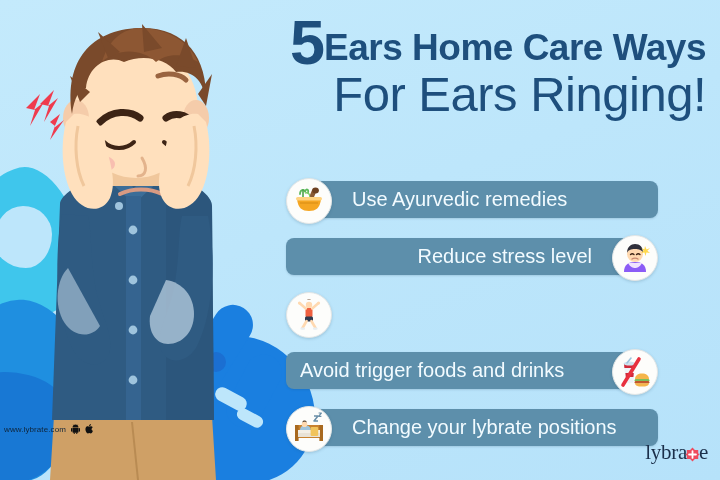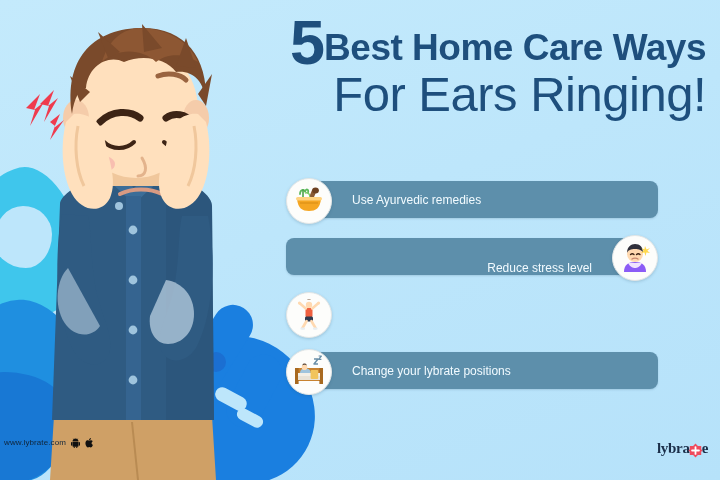--- a/index.html
+++ b/index.html
@@ -97,58 +97,58 @@
     margin-top:-4px;white-space:nowrap;
   }
 
   
   #list{position:absolute;left:286px;top:178px;width:372px;}
   .row{position:relative;height:43px;margin-bottom:14px;}
   .bar{
     position:absolute;top:3px;height:37px;
     background:#5d8fab;border-radius:8px;
     display:flex;align-items:center;
-    color:#f2fbff;font-size:12px;
+    color:#f2fbff;font-size:20px;
     box-shadow:0 1px 2px rgba(40,80,110,.18);
   }
   .bar span{display:block;width:100%;}
   .row.left .bar{left:24px;right:0;padding:0 14px 0 42px;}
   .row.left .bar span{text-align:left;}
-  .row.right .bar{left:0;right:24px;padding:0 42px 0 14px;align-items:flex-end;}
+  .row.right .bar{left:0;right:24px;padding:0 42px 0 14px;}
   .row.right .bar span{text-align:right;}
   .row.right.alignleft .bar span{text-align:left;}
 
   .circ{
     position:absolute;top:0;width:44px;height:44px;border-radius:50%;
     background:#fdfdfb;border:1px solid #e2e6e6;
     box-shadow:0 1px 3px rgba(40,80,110,.22);
     display:flex;align-items:center;justify-content:center;
     overflow:hidden;z-index:3;
   }
   .row.left .circ{left:0;}
   .row.right .circ{right:0;}
   .circ svg{display:block;}
 
   
   #footer-left{
-    position:absolute;left:4px;top:438px;
-    display:flex;align-items:flex-start;gap:5px;z-index:6;
+    position:absolute;left:4px;top:424px;
+    display:flex;align-items:center;gap:5px;z-index:6;
   }
   #footer-left .url{
     font-size:8px;color:#10253a;letter-spacing:.1px;
     font-family:"Liberation Sans", sans-serif;
   }
   #footer-left .app{width:9px;height:10px;display:block;}
 
   #brand{
     position:absolute;right:12px;top:440px;
     display:flex;align-items:center;z-index:6;
   }
   #brand .bt{
-    font-size:15px;color:#1b2f4a;font-weight:bold;
+    font-size:21px;color:#1b2f4a;font-weight:normal;
     font-family:"Liberation Serif", serif;letter-spacing:-0.3px;
   }
   #brand .mark{
     width:15px;height:15px;margin:0 -1px 0 -2px;position:relative;top:2px;
   }
 </style>
 </head>
 <body>
 
 <div id="stage">
@@ -236,21 +236,21 @@
       <g fill="#ef3b4e">
         <path d="M24 86 L38 72 L32 88 L42 80 L28 104 L33 88 Z"></path>
         <path d="M10 90 L24 76 L18 92 L28 84 L14 108 L19 92 Z"></path>
         <path d="M34 104 L44 96 L38 110 L48 102 L34 122 L39 108 Z"></path>
       </g>
     </svg>
   </div>
 
   <div id="title">
     <div class="l1">
-      <span class="big5">5</span><span class="l1txt">Best Home Care Ways</span>
+      <span class="big5">5</span><span class="l1txt">Ears Home Care Ways</span>
     </div>
     <div class="l2">For Ears Ringing!</div>
   </div>
 
   <div id="list">
 
     <div class="row left">
       <div class="bar">
         <span>Use Ayurvedic remedies</span>
       </div>
@@ -300,20 +300,39 @@
           <circle cx="26.6" cy="5" r="1.5" fill="#ffd9b0"></circle>
           <rect x="13" y="18.5" width="8" height="5" rx="1.4" fill="#2f3a50"></rect>
           <path d="M14.6 23 L10.5 30" stroke="#ffd9b0" stroke-width="2.6" stroke-linecap="round"></path>
           <path d="M19.4 23 L23.5 30" stroke="#ffd9b0" stroke-width="2.6" stroke-linecap="round"></path>
           <rect x="8.4" y="29.4" width="4.6" height="2.4" rx="1.1" fill="#e8eef2"></rect>
           <rect x="21" y="29.4" width="4.6" height="2.4" rx="1.1" fill="#e8eef2"></rect>
         </svg>
       </div>
     </div>
 
+    <div class="row right alignleft">
+      <div class="bar">
+        <span>Avoid trigger foods and drinks</span>
+      </div>
+      <div class="circ">
+        <svg width="34" height="34" viewBox="0 0 34 34">
+          <path d="M6 9 L17 9 L15.4 27 C15.3 28.5 7.7 28.5 7.6 27 Z" fill="#eef4f8"></path>
+          <path d="M6 9 L17 9 L16.6 13 L6.4 13 Z" fill="#d02a3a"></path>
+          <path d="M7.4 18 L15.8 18 L15.4 22 L7.8 22 Z" fill="#d02a3a"></path>
+          <ellipse cx="11.5" cy="8.6" rx="6" ry="2" fill="#cfe3ef"></ellipse>
+          <path d="M9 8 L13 3" stroke="#9fc4dd" stroke-width="1.6" stroke-linecap="round"></path>
+          <path d="M17 24 C17 20.5 20 18.5 24 18.5 C28 18.5 31 20.5 31 24 Z" fill="#f5b54a"></path>
+          <rect x="16.6" y="24" width="14.8" height="2.6" rx="1.3" fill="#7bbf5a"></rect>
+          <rect x="16.6" y="26" width="14.8" height="2.6" rx="1.3" fill="#c1582f"></rect>
+          <path d="M17 28.2 C17 30.6 20 31.6 24 31.6 C28 31.6 31 30.6 31 28.2 Z" fill="#f5b54a"></path>
+          <path d="M5 30 L21 4" stroke="#e8313f" stroke-width="3.6" stroke-linecap="round"></path>
+        </svg>
+      </div>
+    </div>
 
     <div class="row left">
       <div class="bar">
         <span>Change your lybrate positions</span>
       </div>
       <div class="circ">
         <svg width="34" height="34" viewBox="0 0 34 34">
           <rect x="3" y="13" width="28" height="13" rx="1.5" fill="#c8822f"></rect>
           <rect x="3" y="13" width="3.6" height="16" fill="#a8691f"></rect>
           <rect x="27.4" y="13" width="3.6" height="16" fill="#a8691f"></rect>

